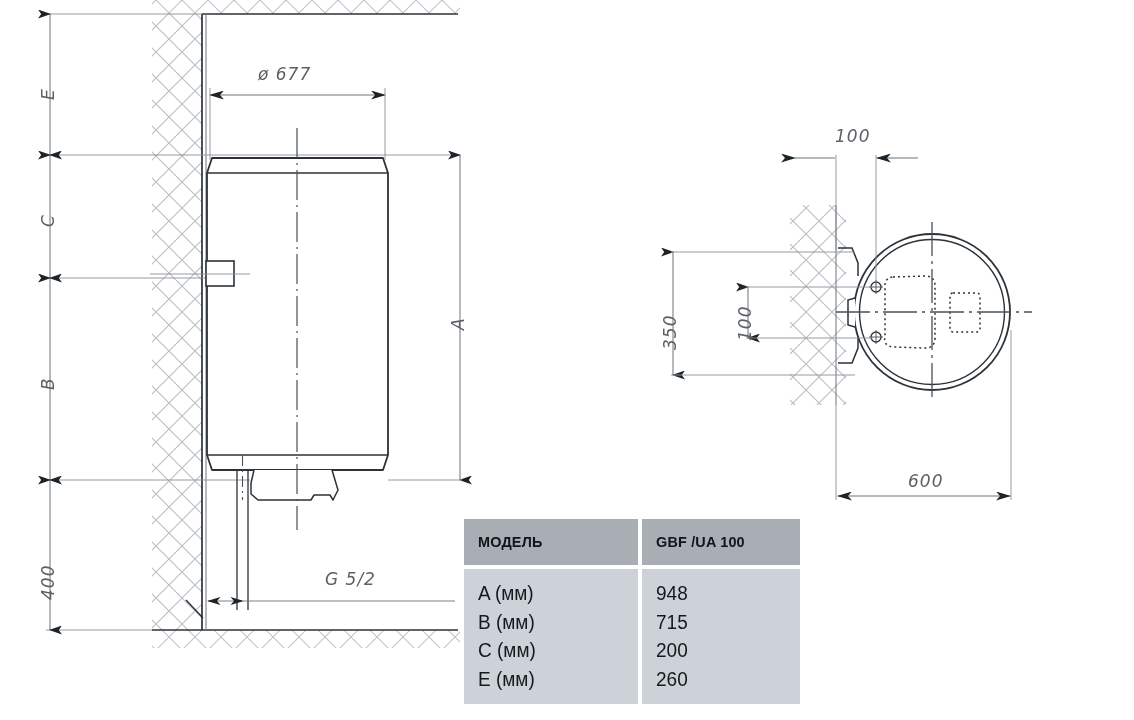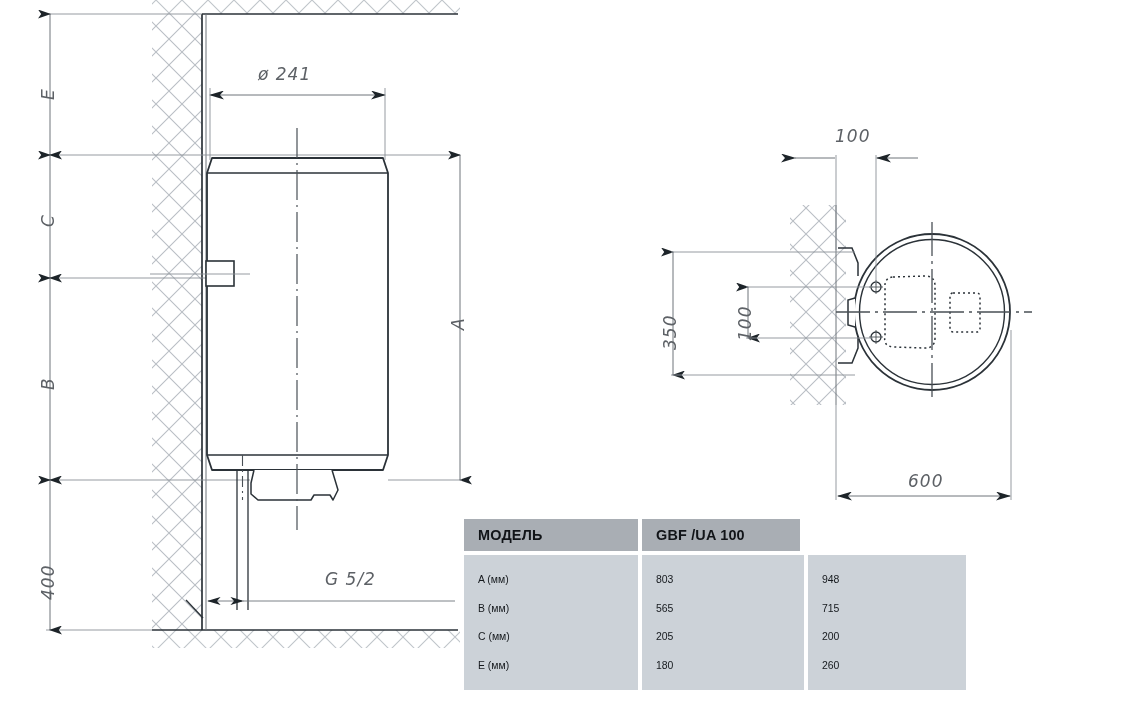--- a/index.html
+++ b/index.html
@@ -45,36 +45,36 @@
     gap: 4px;
   }
   .hcell {
     background: #a9aeb4;
     color: #111418;
     font-weight: bold;
     font-size: 15.5px;
     letter-spacing: 0.2px;
     padding: 12px 0 12px 14px;
     box-sizing: border-box;
-    height: 32px;
+    height: 46px;
     display: flex;
     align-items: center;
     font-stretch: condensed;
     transform-origin: left center;
   }
   .hcell span {
     display: inline-block;
     transform: scaleX(0.93);
     transform-origin: left center;
     white-space: nowrap;
   }
   .bcell {
     background: #ccd2d8;
     color: #15191d;
-    font-size: 11px;
+    font-size: 20px;
     padding: 10px 0 12px 14px;
     box-sizing: border-box;
     height: 135px;
     font-stretch: condensed;
   }
   .bcell .line {
     line-height: 28.5px;
     white-space: nowrap;
     transform: scaleX(0.95);
     transform-origin: left center;
@@ -252,21 +252,21 @@
       <line x1="1011" y1="330" x2="1011" y2="500" stroke="#8b9096" stroke-width="0.9"></line>
       <line x1="838" y1="496" x2="1010" y2="496" stroke="#6e747a" stroke-width="1" marker-start="url(#arrL)" marker-end="url(#arrR)"></line>
     </g>
   </svg>
 
   <div class="dimlabel rot90" style="left:38px; top:100px;">E</div>
   <div class="dimlabel rot90" style="left:38px; top:227px;">C</div>
   <div class="dimlabel rot90" style="left:38px; top:390px;">B</div>
   <div class="dimlabel rot90" style="left:38px; top:600px;">400</div>
   <div class="dimlabel rot90" style="left:448px; top:330px;">A</div>
-  <div class="dimlabel" style="left:258px; top:64px;">ø 241</div>
+  <div class="dimlabel" style="left:258px; top:64px;">ø 677</div>
   <div class="dimlabel" style="left:325px; top:569px;">G 5/2</div>
 
   <div class="dimlabel" style="left:835px; top:126px;">100</div>
   <div class="dimlabel rot90" style="left:660px; top:350px;">350</div>
   <div class="dimlabel rot90" style="left:735px; top:341px;">100</div>
   <div class="dimlabel" style="left:908px; top:471px;">600</div>
 
   <div id="spec-table">
 
     <div class="tbl-header-row">
@@ -278,26 +278,20 @@
       </div>
     </div>
 
     <div class="tbl-body-row">
       <div class="bcell col-model">
         <span class="line">A (мм)</span>
         <span class="line">B (мм)</span>
         <span class="line">C (мм)</span>
         <span class="line">E (мм)</span>
       </div>
-      <div class="bcell col-v2">
-        <span class="line">803</span>
-        <span class="line">565</span>
-        <span class="line">205</span>
-        <span class="line">180</span>
-      </div>
       <div class="bcell col-v3">
         <span class="line">948</span>
         <span class="line">715</span>
         <span class="line">200</span>
         <span class="line">260</span>
       </div>
     </div>
 
   </div>
 </div>

